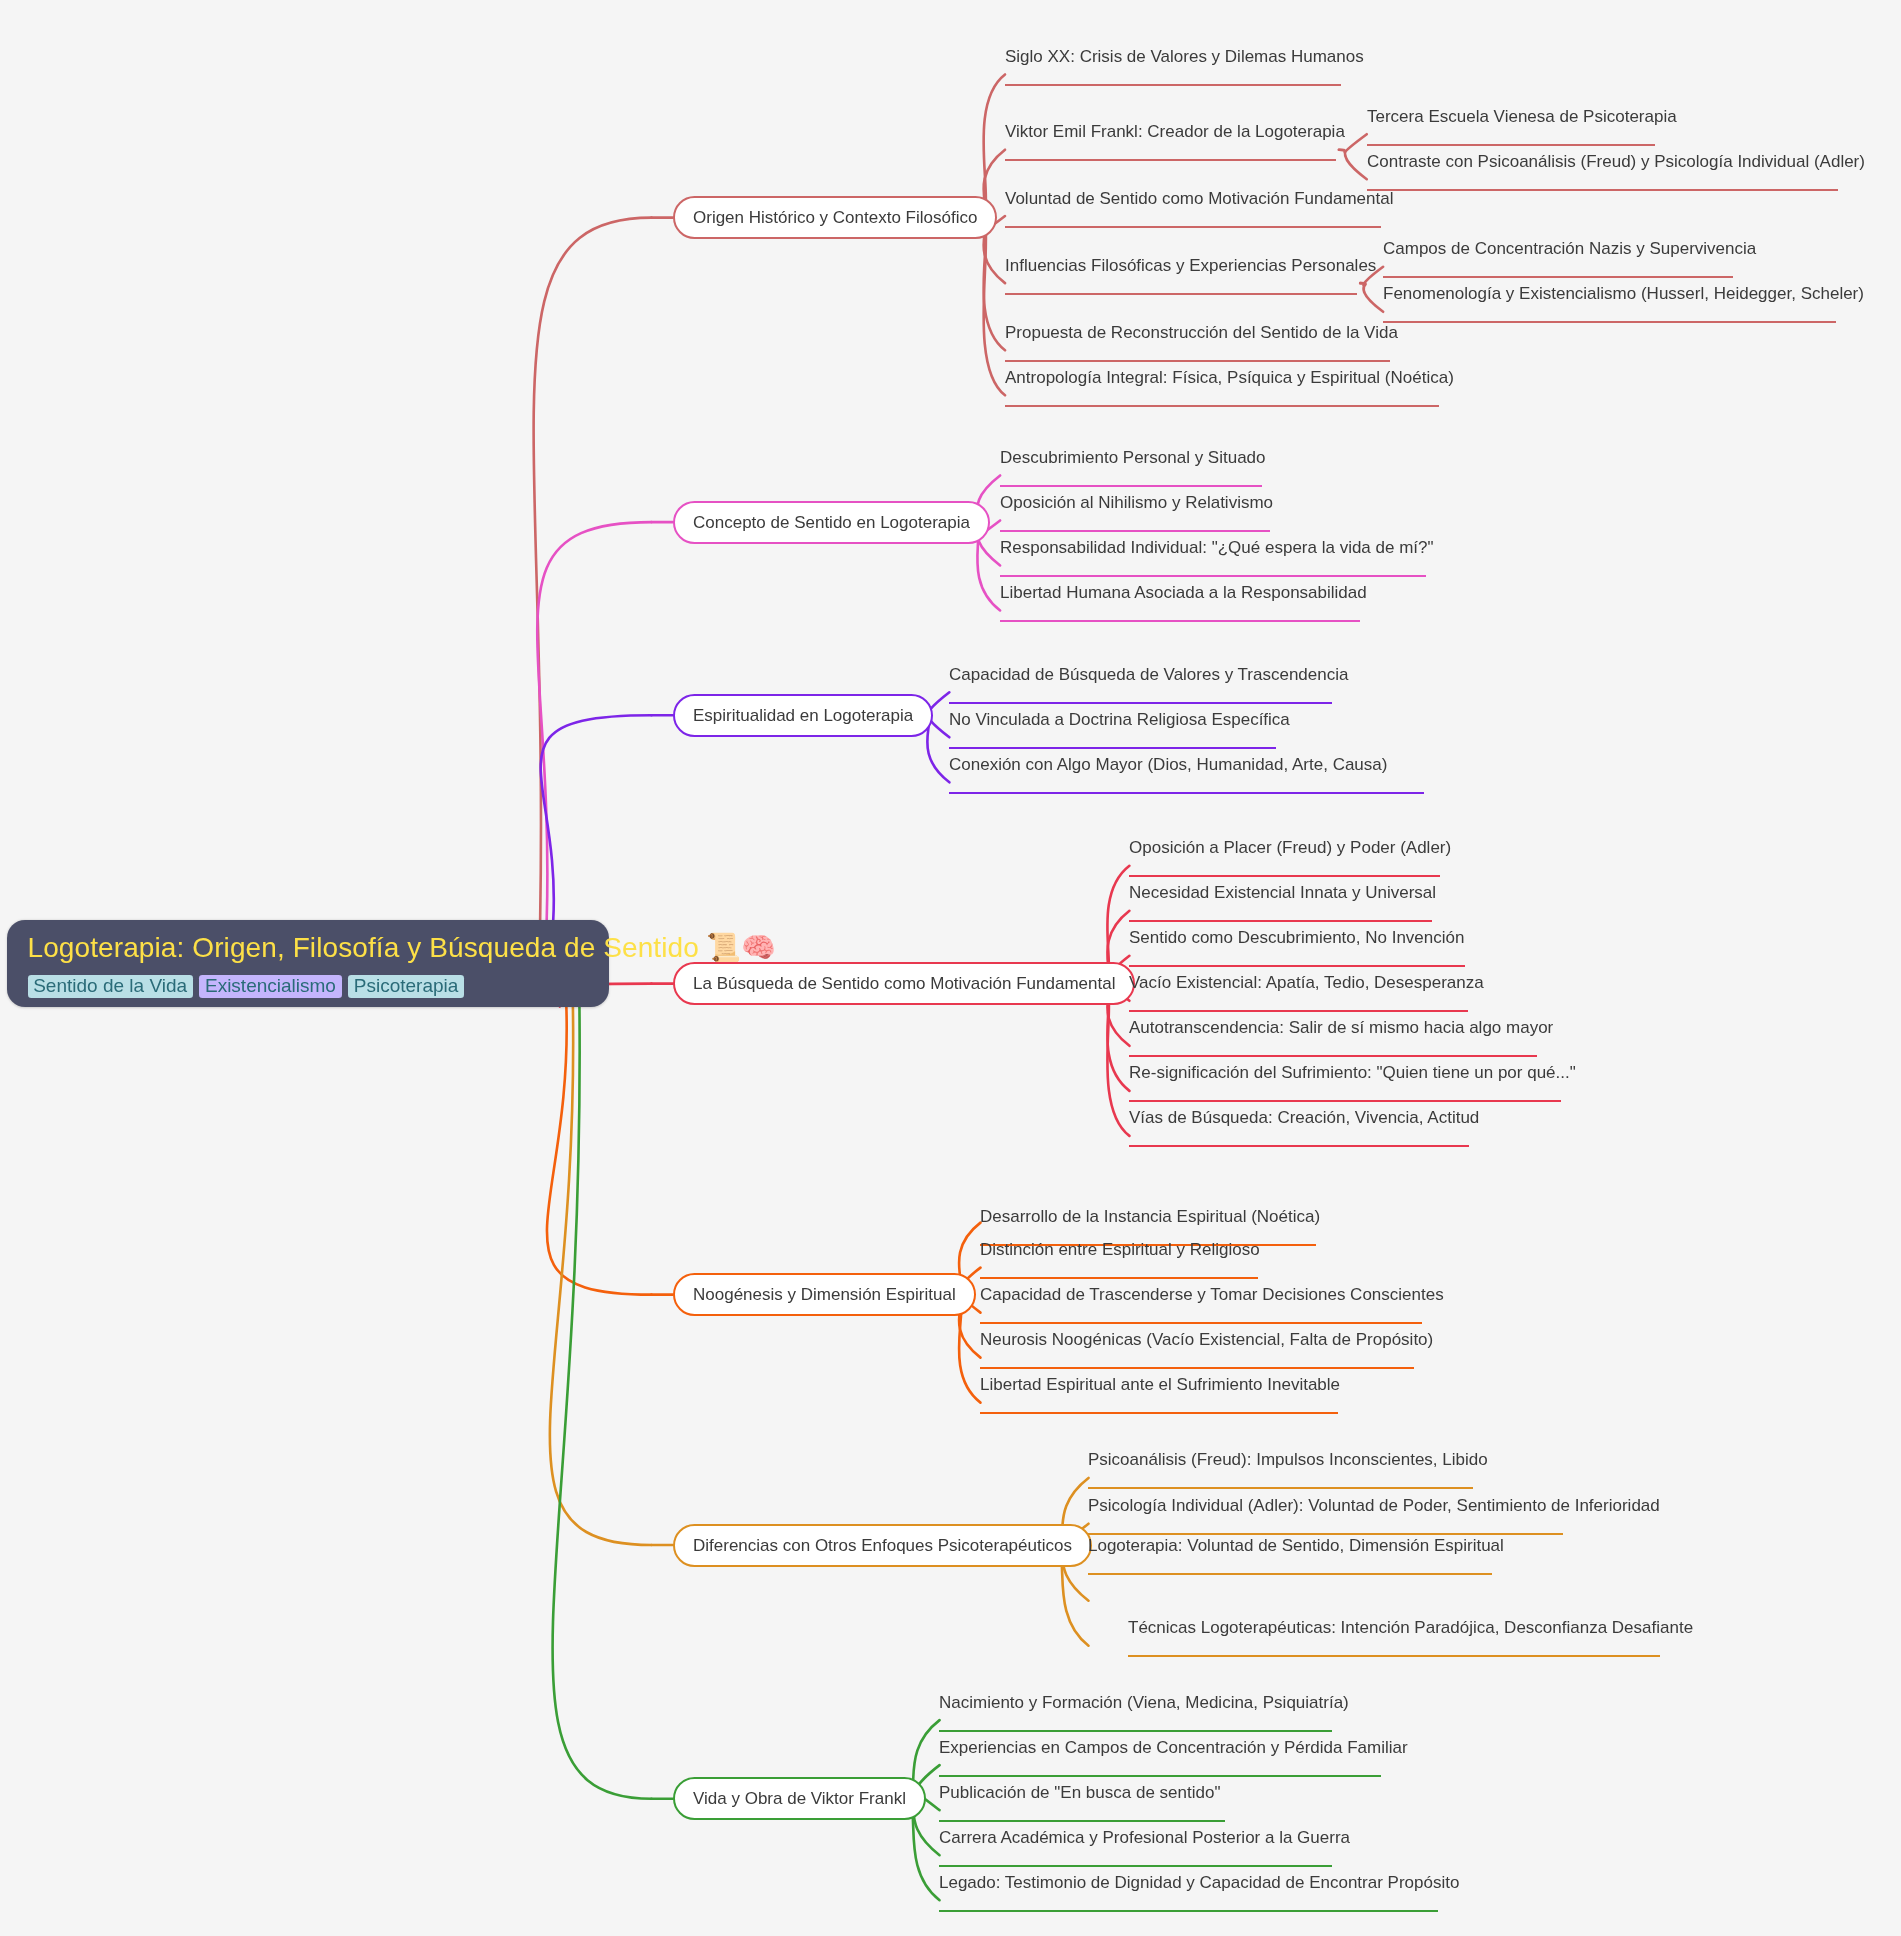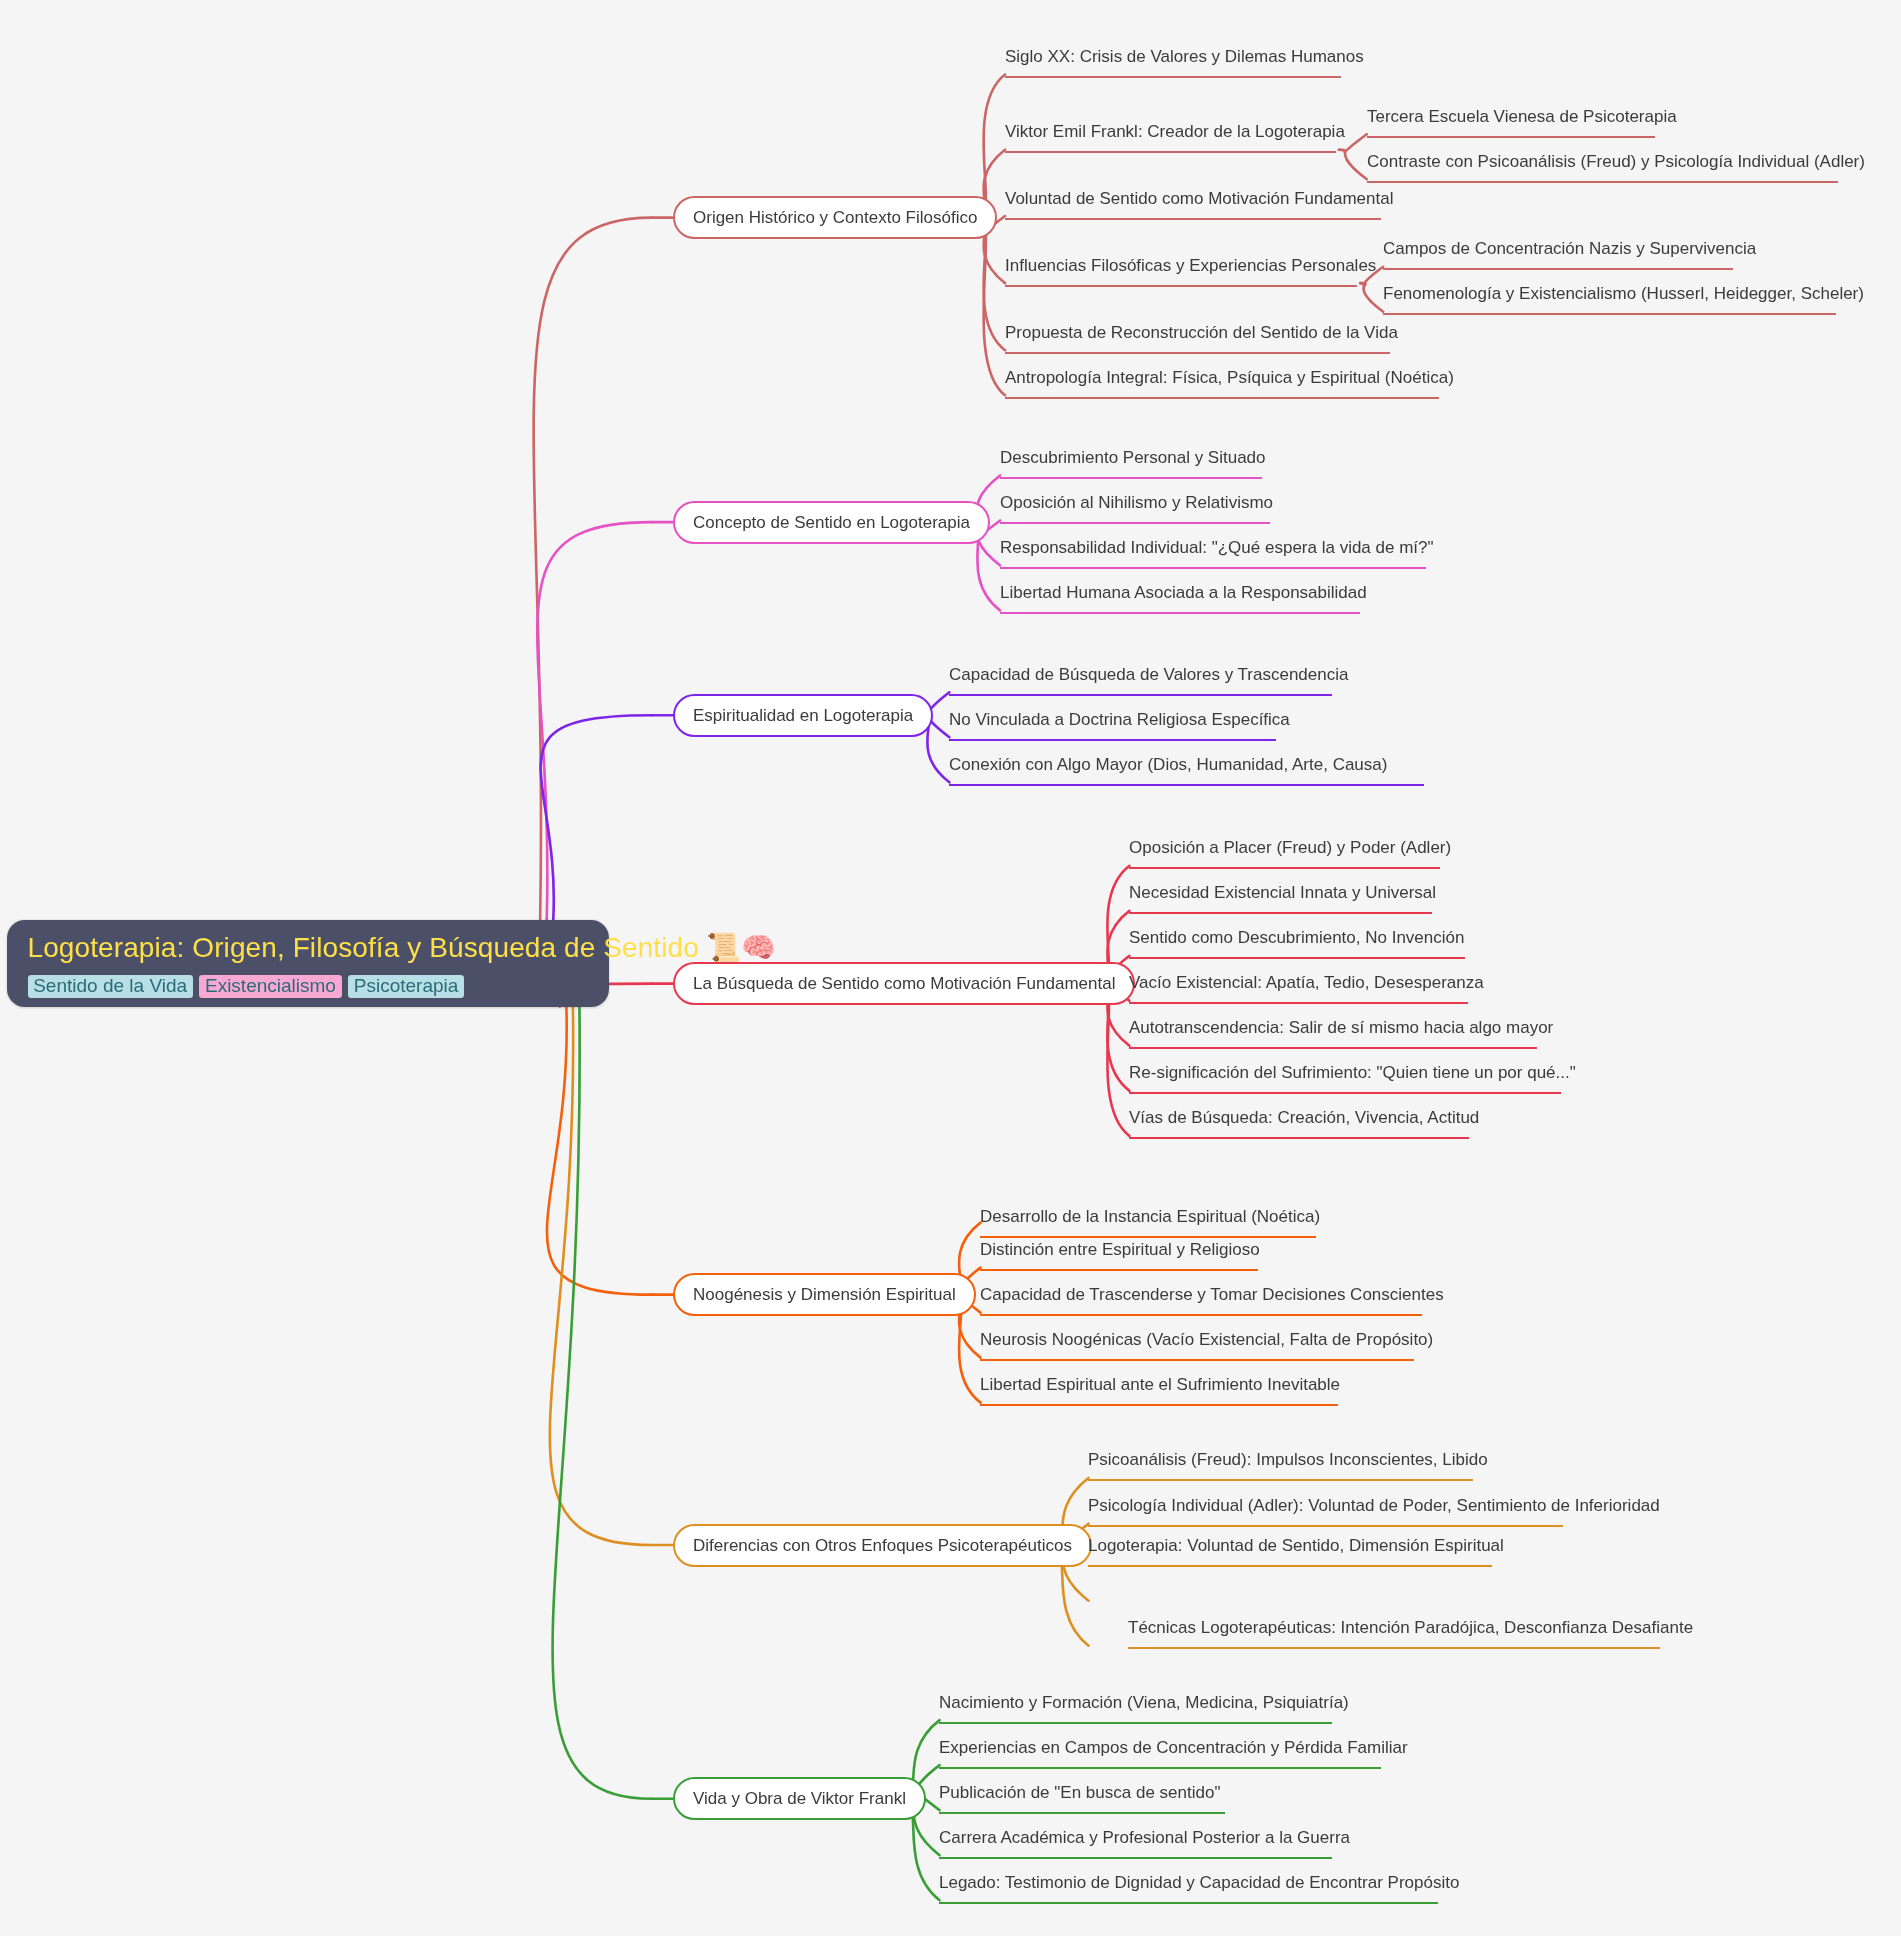--- a/index.html
+++ b/index.html
@@ -58,21 +58,21 @@
   }
 
   
   .leaf-node{
     position:absolute;
     font-size:17px;
     line-height:24px;
     color:#3b3b3b;
     white-space:nowrap;
     box-sizing:border-box;
-    padding-bottom:7px;
+    padding-bottom:15px;
   }
 </style>
 </head>
 <body>
 
 <div id="mindmap">
   <svg class="links" id="links-svg" viewBox="0 0 2324 2367" preserveAspectRatio="none">
       <path d="M 660 1124 C 670.88 506.24, 586 266, 796 266" fill="none" stroke="#cc6666" stroke-width="3.2" stroke-linecap="round"></path>
       <path d="M 796 266 L 822 266" fill="none" stroke="#cc6666" stroke-width="3.2" stroke-linecap="round"></path>
       <path d="M 1196 266 C 1222 266, 1176 131, 1228 91" fill="none" stroke="#cc6666" stroke-width="3.2" stroke-linecap="round"></path>
@@ -124,21 +124,21 @@
       <path d="M 1104 2198 C 1130 2198, 1096 2197, 1148 2157" fill="none" stroke="#3a9e36" stroke-width="3.2" stroke-linecap="round"></path>
       <path d="M 1104 2198 C 1130 2198, 1096 2172, 1148 2212" fill="none" stroke="#3a9e36" stroke-width="3.2" stroke-linecap="round"></path>
       <path d="M 1104 2198 C 1130 2198, 1096 2227, 1148 2267" fill="none" stroke="#3a9e36" stroke-width="3.2" stroke-linecap="round"></path>
       <path d="M 1104 2198 C 1130 2198, 1096 2282, 1148 2322" fill="none" stroke="#3a9e36" stroke-width="3.2" stroke-linecap="round"></path>
     </svg>
 
   <div class="root-node" id="root-node" style="left: 6.5px; top: 920px; width: 602px; height: 87px; background: rgb(75, 79, 104);">
     <div class="root-title">Logoterapia: Origen, Filosofía y Búsqueda de Sentido 📜🧠</div>
     <div class="root-tags" id="root-tags">
         <span class="root-tag" style="background: rgb(185, 223, 230); color: rgb(42, 107, 120);">Sentido de la Vida</span>
-        <span class="root-tag" style="background: #f9a8d4; color: rgb(42, 107, 120);">Existencialismo</span>
+        <span class="root-tag" style="background: #c4b5fd; color: rgb(42, 107, 120);">Existencialismo</span>
         <span class="root-tag" style="background: rgb(185, 223, 230); color: rgb(42, 107, 120);">Psicoterapia</span>
       </div>
   </div>
 
   <div id="nodes-layer">
       <div class="l1-node" style="left: 673px; top: 196px; min-width: 303px; border-color: rgb(204, 102, 102);">
         <span>Origen Histórico y Contexto Filosófico</span>
       </div>
       <div class="leaf-node" style="left: 1005px; top: 45px; width: 336px; border-bottom: 2.5px solid rgb(204, 102, 102);"><span>Siglo XX: Crisis de Valores y Dilemas Humanos</span></div>
       <div class="leaf-node" style="left: 1005px; top: 120px; width: 331px; border-bottom: 2.5px solid rgb(204, 102, 102);"><span>Viktor Emil Frankl: Creador de la Logoterapia</span></div>

